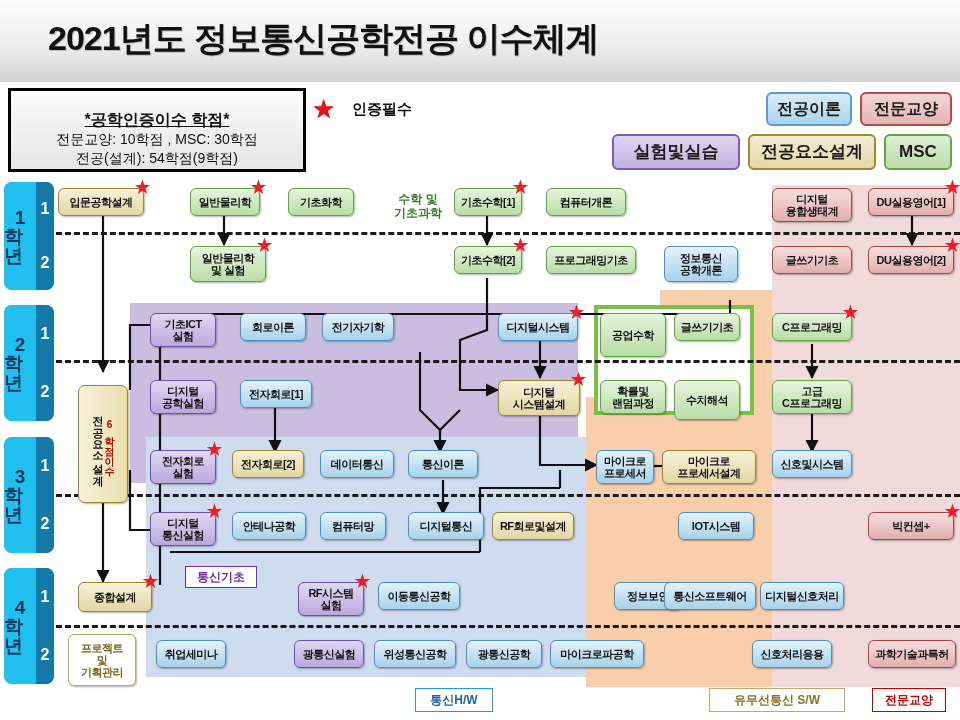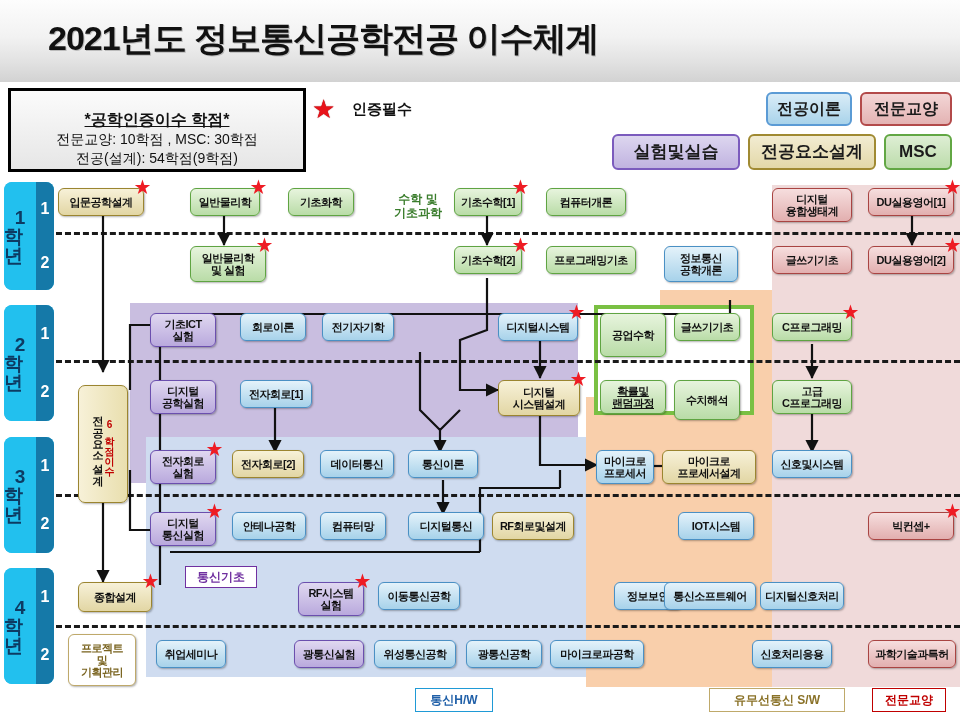--- a/index.html
+++ b/index.html
@@ -368,21 +368,21 @@
 공학실험</span>
       </div>
       <div class="node t-theory" style="left: 240px; top: 380px; width: 72px; height: 28px;">
         <span style="white-space: pre-line;">전자회로[1]</span>
       </div>
       <div class="node t-design" style="left: 498px; top: 380px; width: 82px; height: 36px;">
         <span style="white-space: pre-line;">디지털
 시스템설계</span>
         <span class="box-star">★</span>
       </div>
-      <div class="node t-msc" style="left: 600px; top: 380px; width: 66px; height: 34px; text-decoration: underline;">
+      <div class="node t-msc" style="left: 600px; top: 380px; width: 66px; height: 34px;">
         <span style="white-space: pre-line;">확률및
 랜덤과정</span>
       </div>
       <div class="node t-msc" style="left: 674px; top: 380px; width: 66px; height: 40px;">
         <span style="white-space: pre-line;">수치해석</span>
       </div>
       <div class="node t-msc" style="left: 772px; top: 380px; width: 80px; height: 34px;">
         <span style="white-space: pre-line;">고급
 C프로그래밍</span>
       </div>

